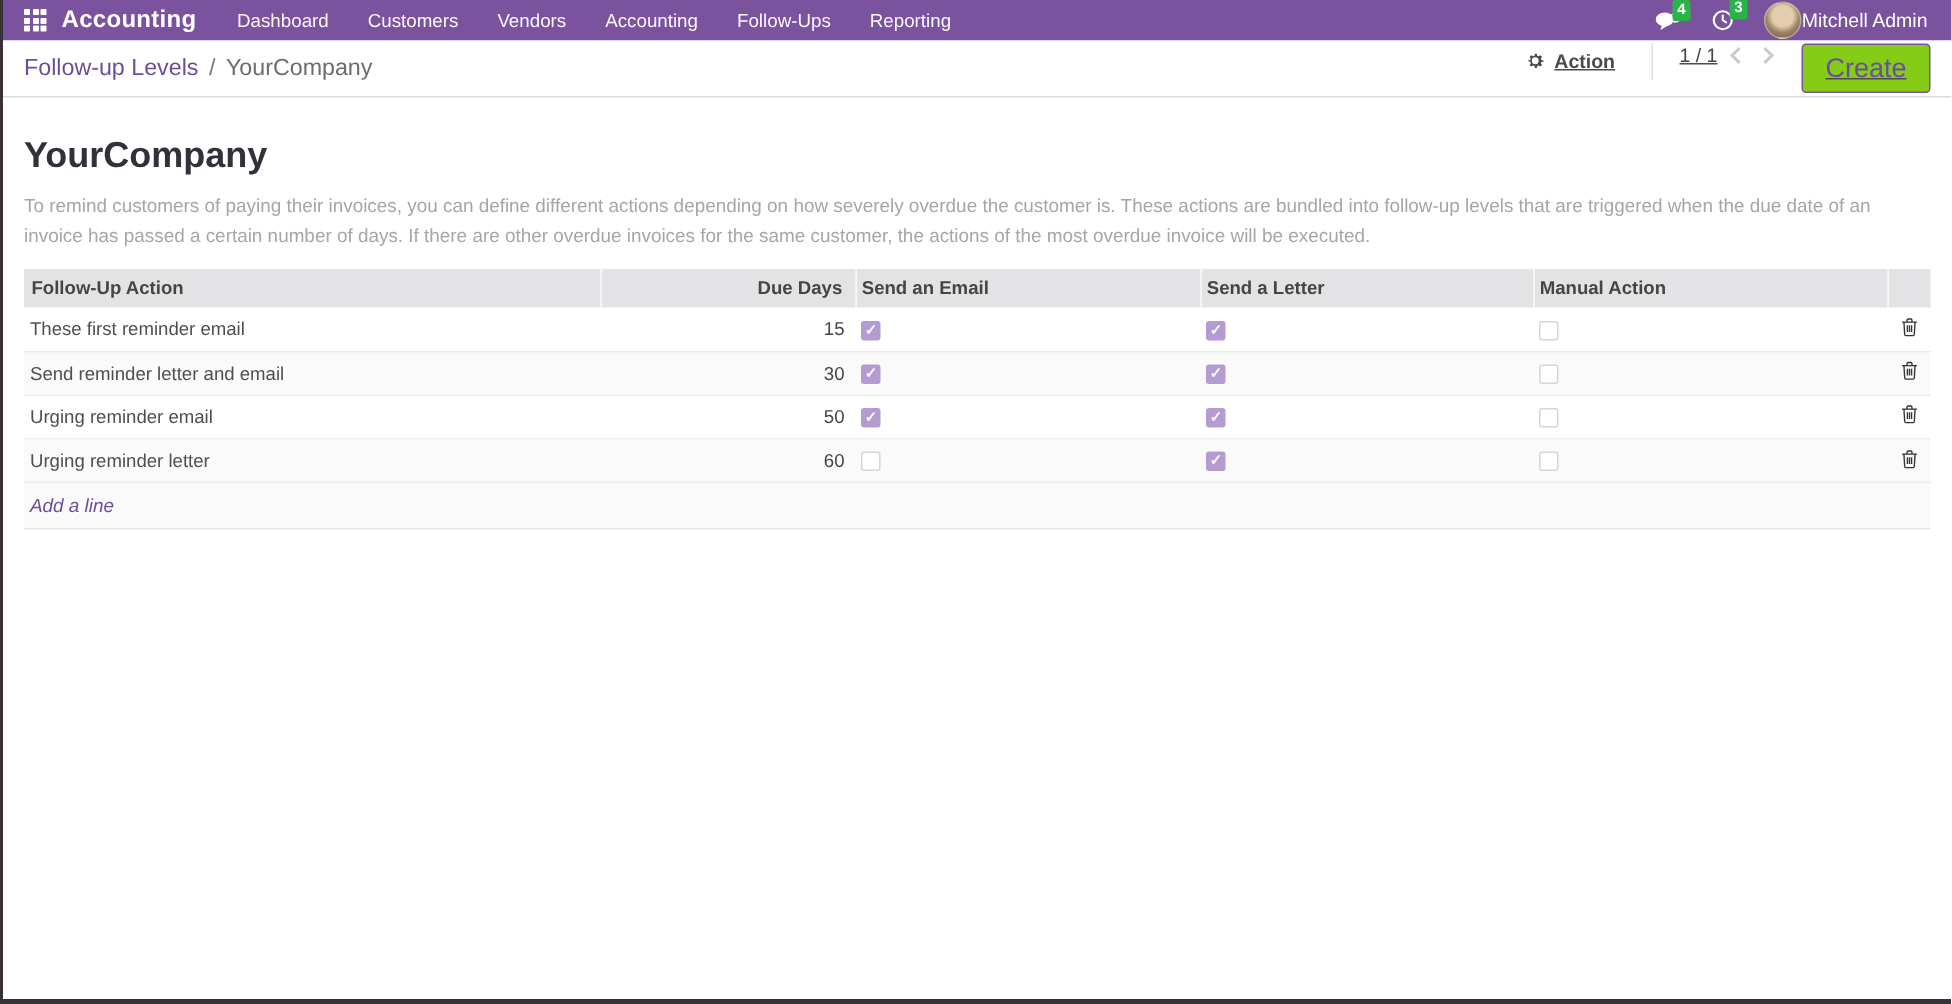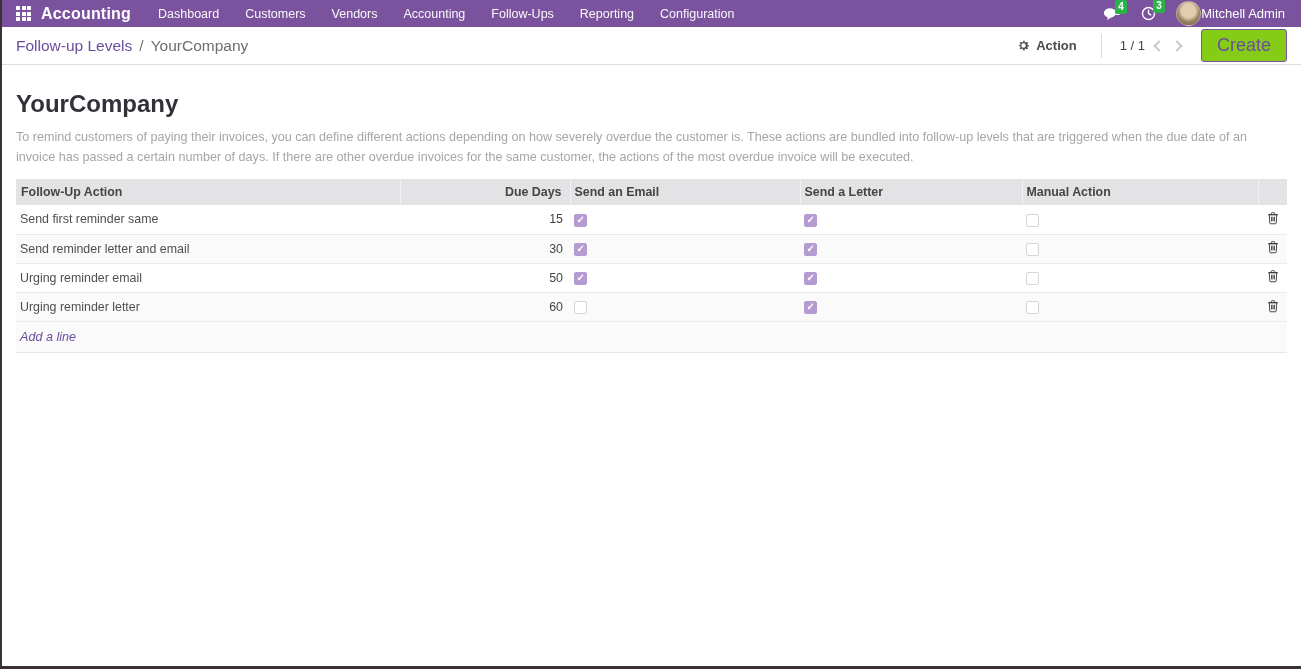--- a/index.html
+++ b/index.html
@@ -40,21 +40,21 @@
 
   
   .control-panel {
     height:38px; background:#fff; border-bottom:1px solid #dcdcdc;
     display:flex; align-items:center; padding:0 14px 0 16px;
   }
   .breadcrumb { font-size:15.5px; display:flex; gap:7px; align-items:center; }
   .breadcrumb .bc-link { color:#6B4E9E; cursor:pointer; }
   .breadcrumb .bc-sep { color:#777; }
   .breadcrumb .bc-current { color:#6d6d6d; }
-  .cp-right { margin-left:auto; display:flex; align-items:center; }
+  .cp-right { margin-left:auto; display:flex; align-items:flex-start;text-decoration:underline; }
   .action-btn { display:flex; align-items:center; gap:6px; font-size:13px; font-weight:700;
     color:#4a4a4a; cursor:pointer; padding:4px 6px; }
   .cp-divider { width:1px; height:24px; background:#ddd; margin:0 18px; }
   .pager { display:flex; align-items:center; gap:10px; margin-right:20px; }
   .pager-value { font-size:13px; color:#444; }
   .chev { width:8px; height:8px; border-top:2px solid #c9c9c9; border-right:2px solid #c9c9c9;
     display:inline-block; cursor:default; }
   .chev.left  { transform:rotate(-135deg); }
   .chev.right { transform:rotate(45deg); }
   .create-btn { background:#84cc16; border:1px solid #7A529E; color:#6B4E9E; font-size:18px;
@@ -112,21 +112,20 @@
       <i></i>
   </span>
   <span class="brand">Accounting</span>
   <nav class="nav-menu">
     <span class="nav-item">Dashboard</span>
     <span class="nav-item">Customers</span>
     <span class="nav-item">Vendors</span>
     <span class="nav-item">Accounting</span>
     <span class="nav-item">Follow-Ups</span>
     <span class="nav-item">Reporting</span>
-    <span class="nav-item">Configuration</span>
   </nav>
   <div class="nav-right">
     <span class="icon-badge-wrap">
       <svg viewBox="0 0 21 16" width="18" height="14">
         <ellipse cx="8" cy="6.8" rx="7" ry="5.4" fill="#fff"></ellipse>
         <path d="M6 10.5 L4.6 15 L10.5 11.5 Z" fill="#fff"></path>
         <ellipse cx="16" cy="5.6" rx="4" ry="3.1" fill="none" stroke="#fff" stroke-width="1.2"></ellipse>
       </svg>
       <span class="badge">4</span>
     </span>
@@ -185,21 +184,21 @@
         <th>Follow-Up Action</th>
         <th class="num">Due Days</th>
         <th>Send an Email</th>
         <th>Send a Letter</th>
         <th>Manual Action</th>
         <th></th>
       </tr>
     </thead>
     <tbody>
       <tr>
-    <td>Send first reminder same</td>
+    <td>These first reminder email</td>
     <td class="num">15</td>
     <td class="cb-cell">
       <span class="cb checked"></span>
     </td>
     <td class="cb-cell">
       <span class="cb checked"></span>
     </td>
     <td class="cb-cell">
       <span class="cb"></span>
     </td>

